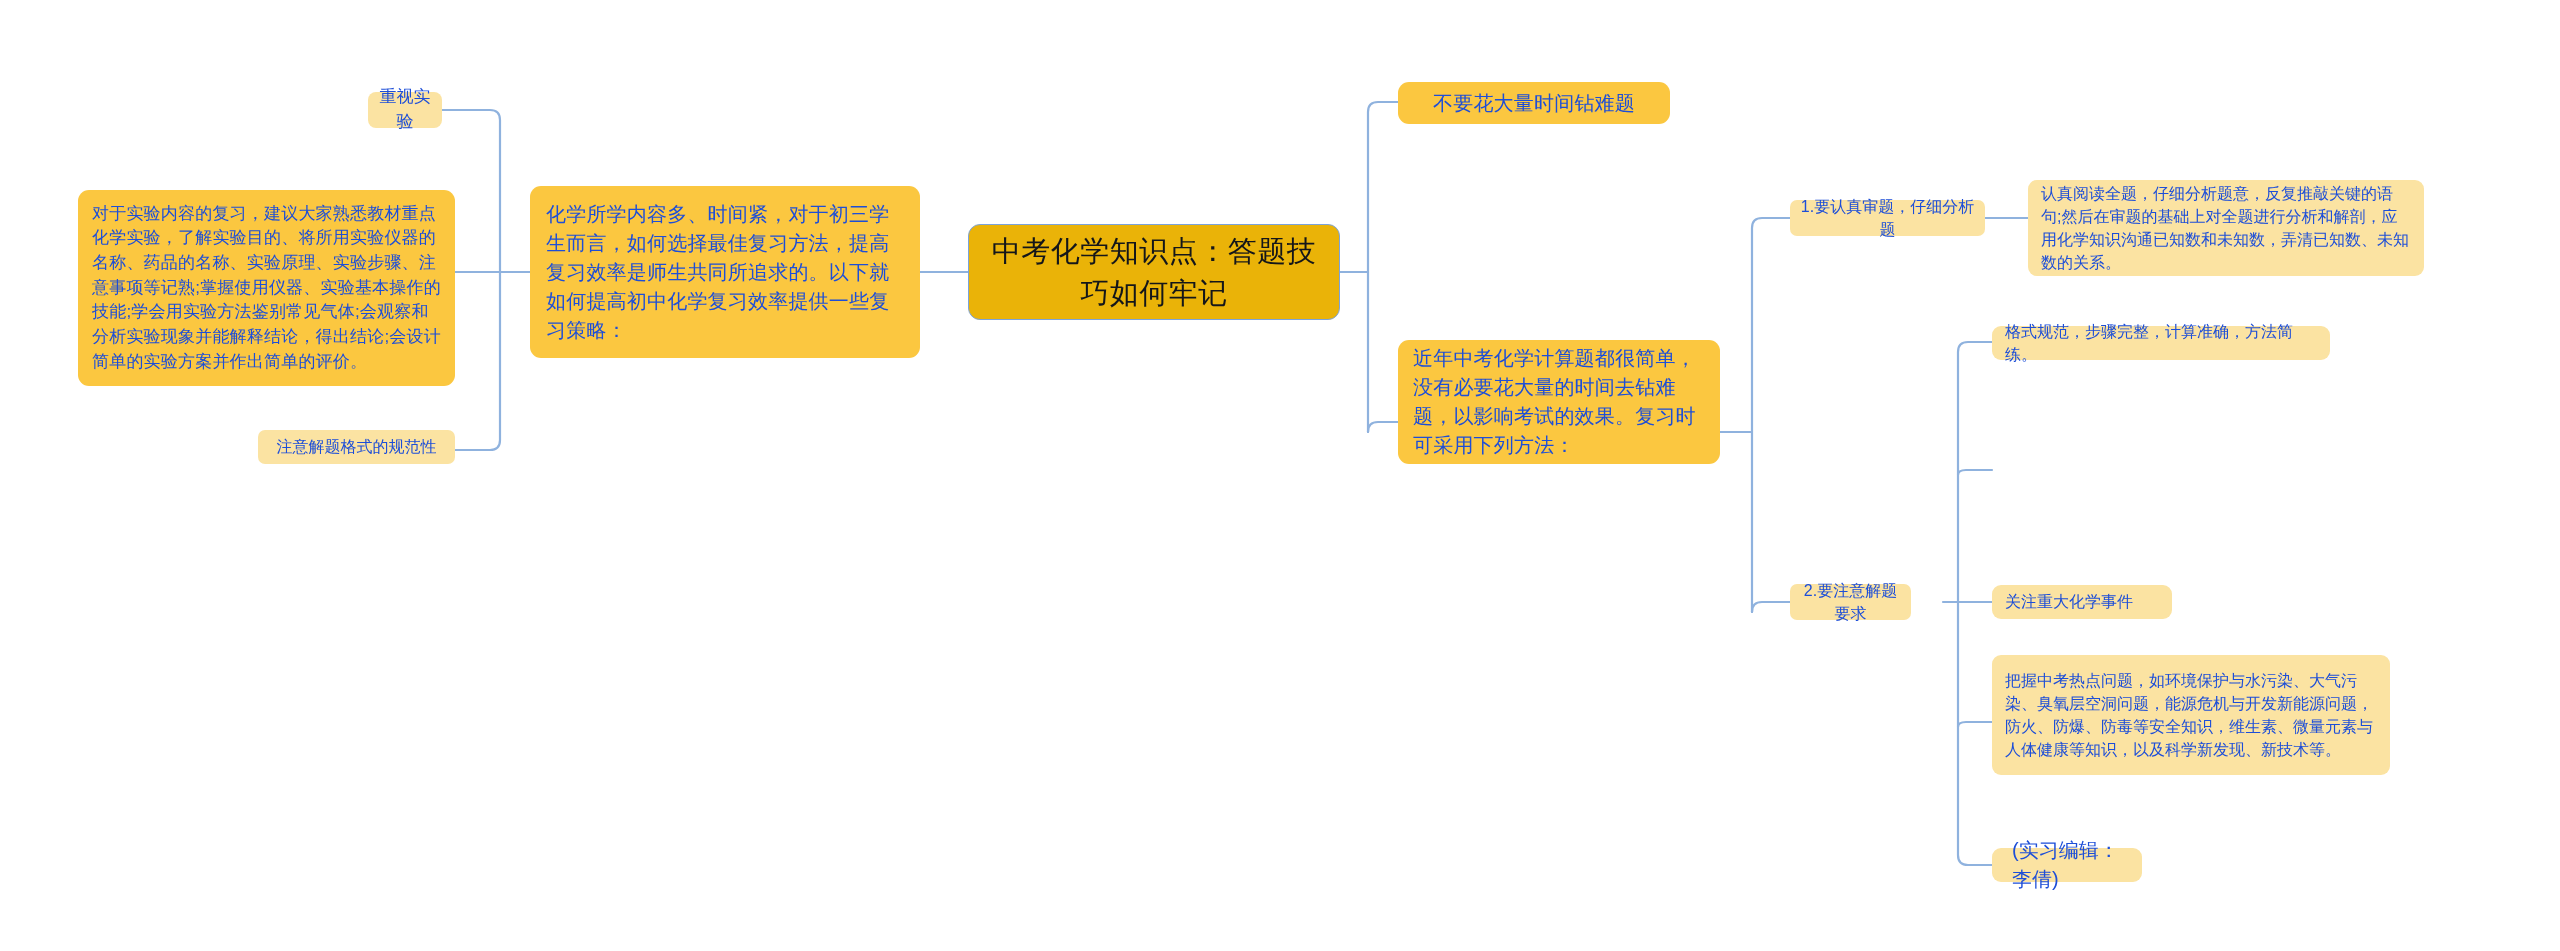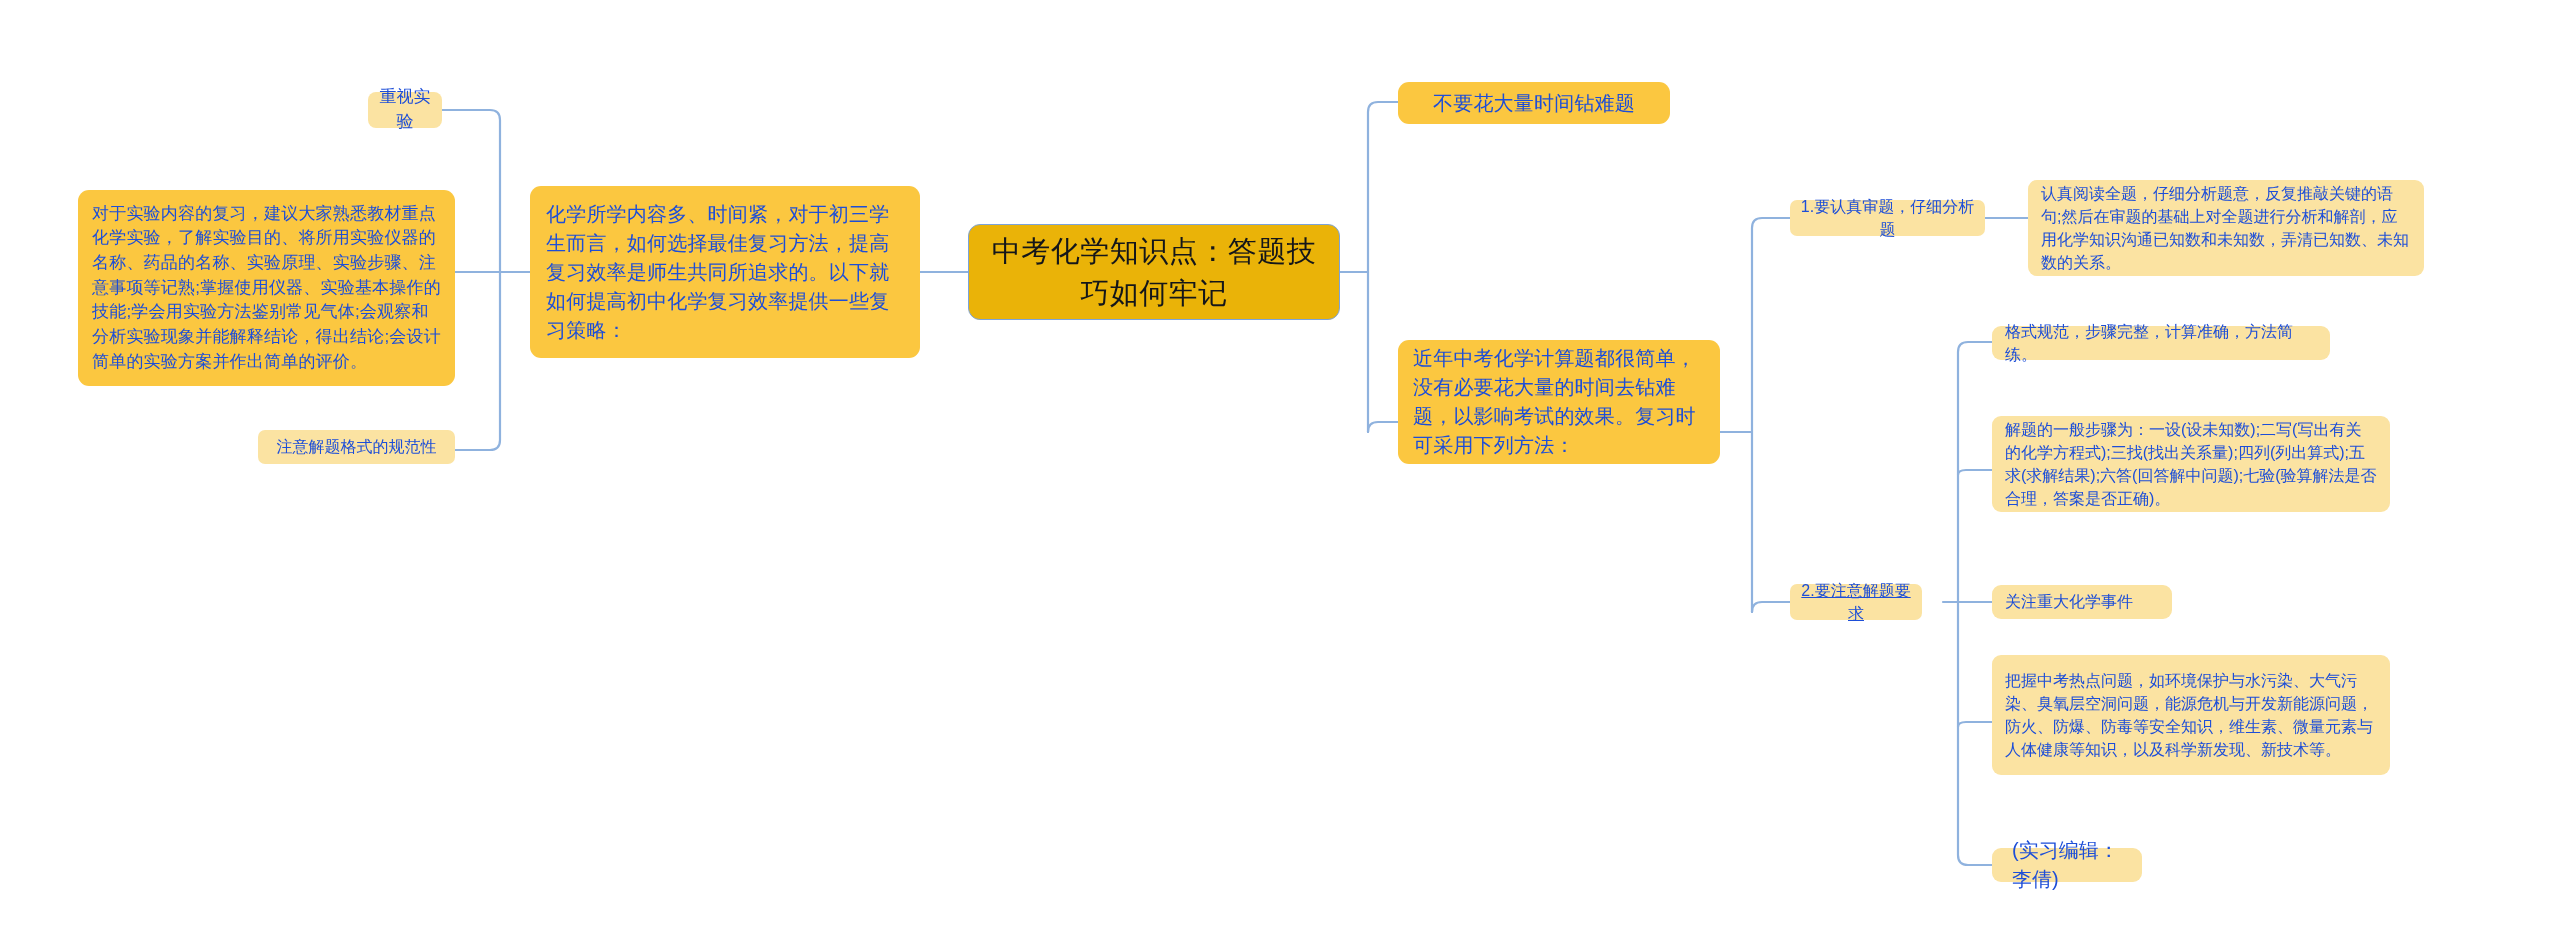--- a/index.html
+++ b/index.html
@@ -162,31 +162,28 @@
   </div>
 
   <div class="node pale tiny center-txt" style="left:1790px; top:200px; width:195px; height:36px; padding:5px 10px;">
     <span class="txt">1.要认真审题，仔细分析题</span>
   </div>
 
   <div class="node pale" style="left:2028px; top:180px; width:396px; height:96px; font-size:16px; padding:10px 13px;">
     <span class="txt">认真阅读全题，仔细分析题意，反复推敲关键的语句;然后在审题的基础上对全题进行分析和解剖，应用化学知识沟通已知数和未知数，弄清已知数、未知数的关系。</span>
   </div>
 
-  <div class="node pale tiny center-txt" style="left:1790px; top:584px; width:132px; height:36px; padding:5px 10px;text-decoration:underline;">
+  <div class="node pale tiny center-txt" style="left:1790px; top:584px; width:121px; height:36px; padding:5px 10px;">
     <span class="txt">2.要注意解题要求</span>
   </div>
 
   <div class="node pale" style="left:1992px; top:326px; width:338px; height:34px; font-size:16px; padding:5px 13px;">
     <span class="txt">格式规范，步骤完整，计算准确，方法简练。</span>
   </div>
 
-  <div class="node pale" style="left:1992px; top:416px; width:398px; height:96px; font-size:16px; padding:10px 13px;">
-    <span class="txt">解题的一般步骤为：一设(设未知数);二写(写出有关的化学方程式);三找(找出关系量);四列(列出算式);五求(求解结果);六答(回答解中问题);七验(验算解法是否合理，答案是否正确)。</span>
-  </div>
 
   <div class="node pale" style="left:1992px; top:585px; width:180px; height:34px; font-size:16px; padding:5px 13px;">
     <span class="txt">关注重大化学事件</span>
   </div>
 
   <div class="node pale" style="left:1992px; top:655px; width:398px; height:120px; font-size:16px; padding:10px 13px;">
     <span class="txt">把握中考热点问题，如环境保护与水污染、大气污染、臭氧层空洞问题，能源危机与开发新能源问题，防火、防爆、防毒等安全知识，维生素、微量元素与人体健康等知识，以及科学新发现、新技术等。</span>
   </div>
 
   <div class="node pale" style="left:1992px; top:848px; width:150px; height:34px; font-size:20px; padding:5px 20px;">

